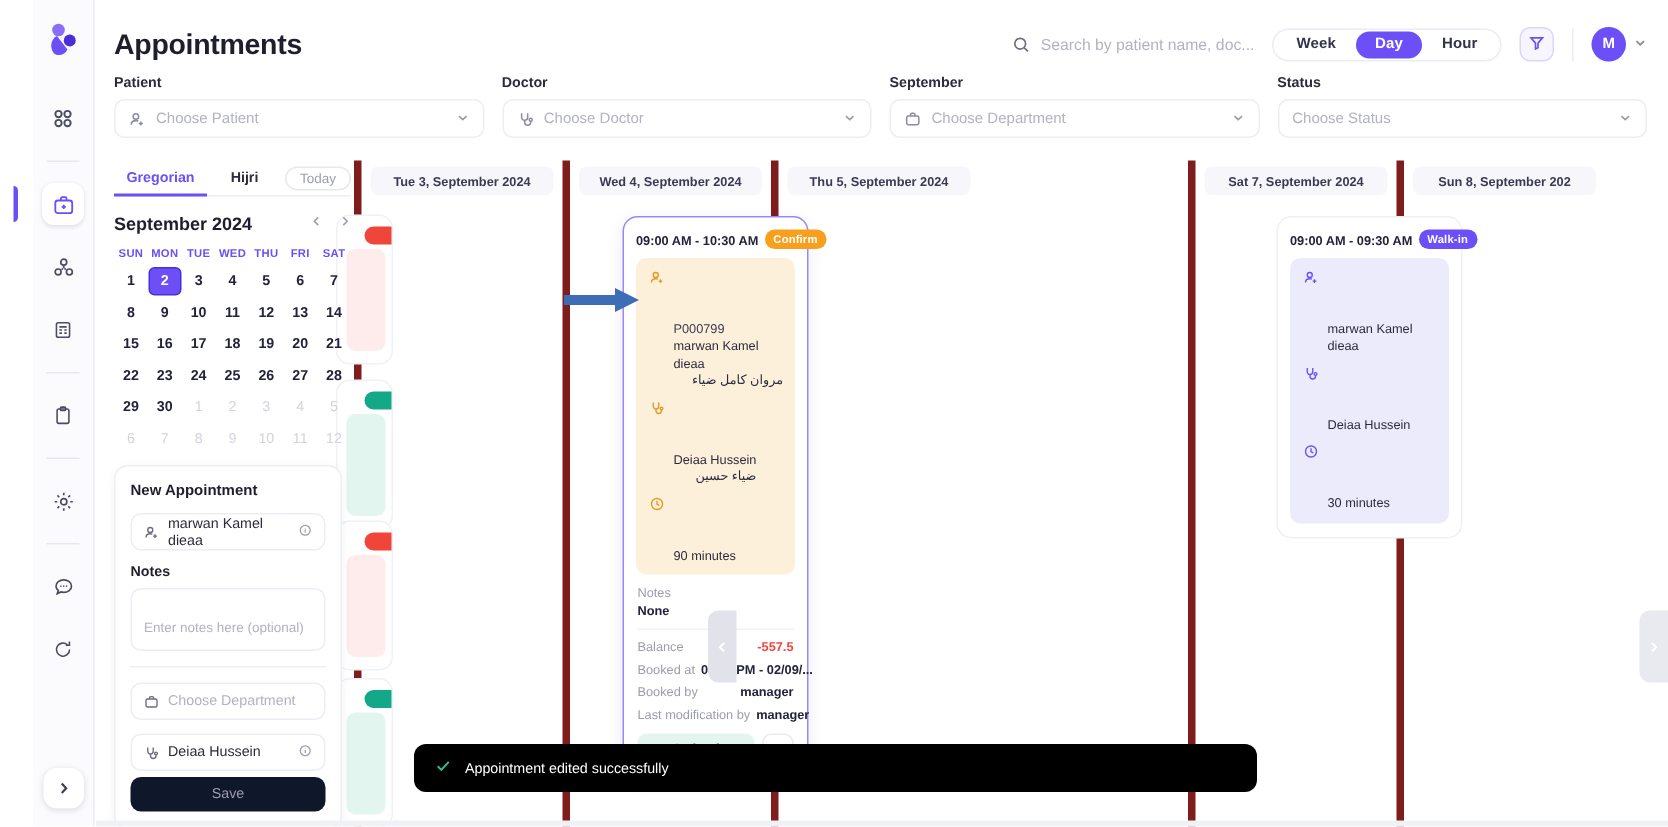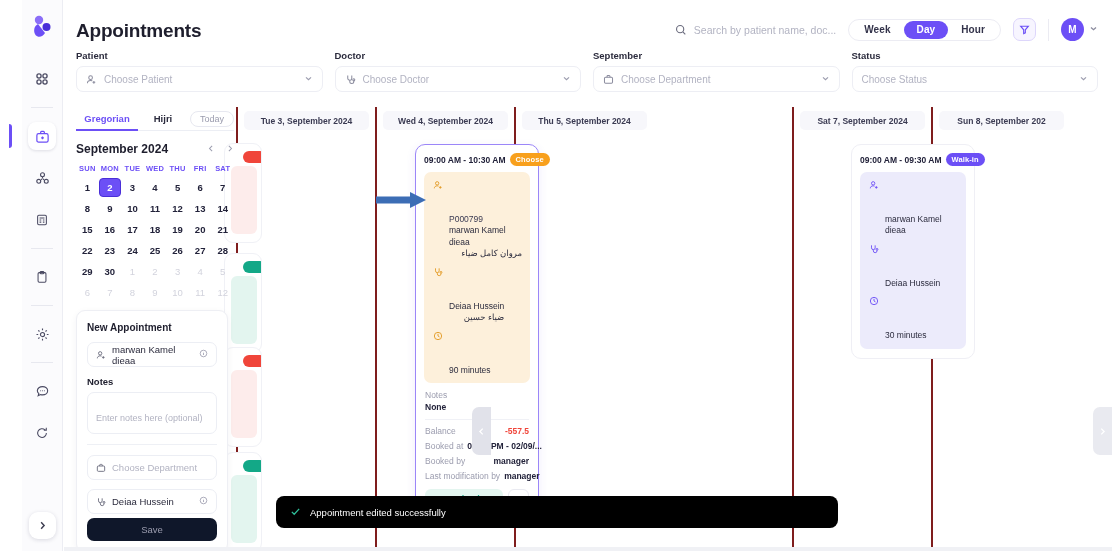--- a/index.html
+++ b/index.html
@@ -132,21 +132,21 @@
   .na-save {
     height:23px; border-radius:7px; background:#0f172a; color:#9b9cae;
     font-size:9.5px; display:flex; align-items:center; justify-content:center;
     margin-top:4px;
   }
 
   
   .board { position:absolute; left:236px; top:107px; right:0; bottom:0; }
   .col {
     position:absolute; top:0; width:139px; height:444px;
-    border-left:2px solid #7f1d1d;
+    border-left:5px solid #7f1d1d;
   }
   .col-head {
     margin: 4px 6px 0 6px; height:19px; background:#f7f7fb; border-radius:5px;
     display:flex; align-items:center; justify-content:center;
     font-size:8.5px; font-weight:700; color:#3a3a52; white-space:nowrap;
   }
 
   
   .ghost {
     position:absolute; left:-12px; width:38px; border:1px solid #f0f1f6;
@@ -455,21 +455,21 @@
       <div class="body" style="background:#fdeceb;"></div>
     </div>
     <div class="ghost" style="top:345px; height:100px;">
       <div class="badge" style="background:#13a887;"></div>
       <div class="body" style="background:#e3f5ef;"></div>
     </div>
 
     <div class="appt selected" style="left:179px; top:37px; width:124px;">
       <div class="appt-head">
         <span>09:00 AM - 10:30 AM</span>
-        <span class="pill confirm">Choose</span>
+        <span class="pill confirm">Confirm</span>
       </div>
 
       <div class="appt-body cream">
         <div class="row">
           <span class="ri ic-orange">
             <svg width="10" height="10" viewBox="0 0 12 12" fill="none" stroke="currentColor" stroke-width="1.1">
               <circle cx="5" cy="4" r="2"></circle>
                 <path d="M1.6 10c0-1.9 1.5-3 3.4-3 .6 0 1.2.1 1.7.3"></path>
               <path d="M8.8 7.4v3M7.3 8.9h3"></path>
             </svg>

